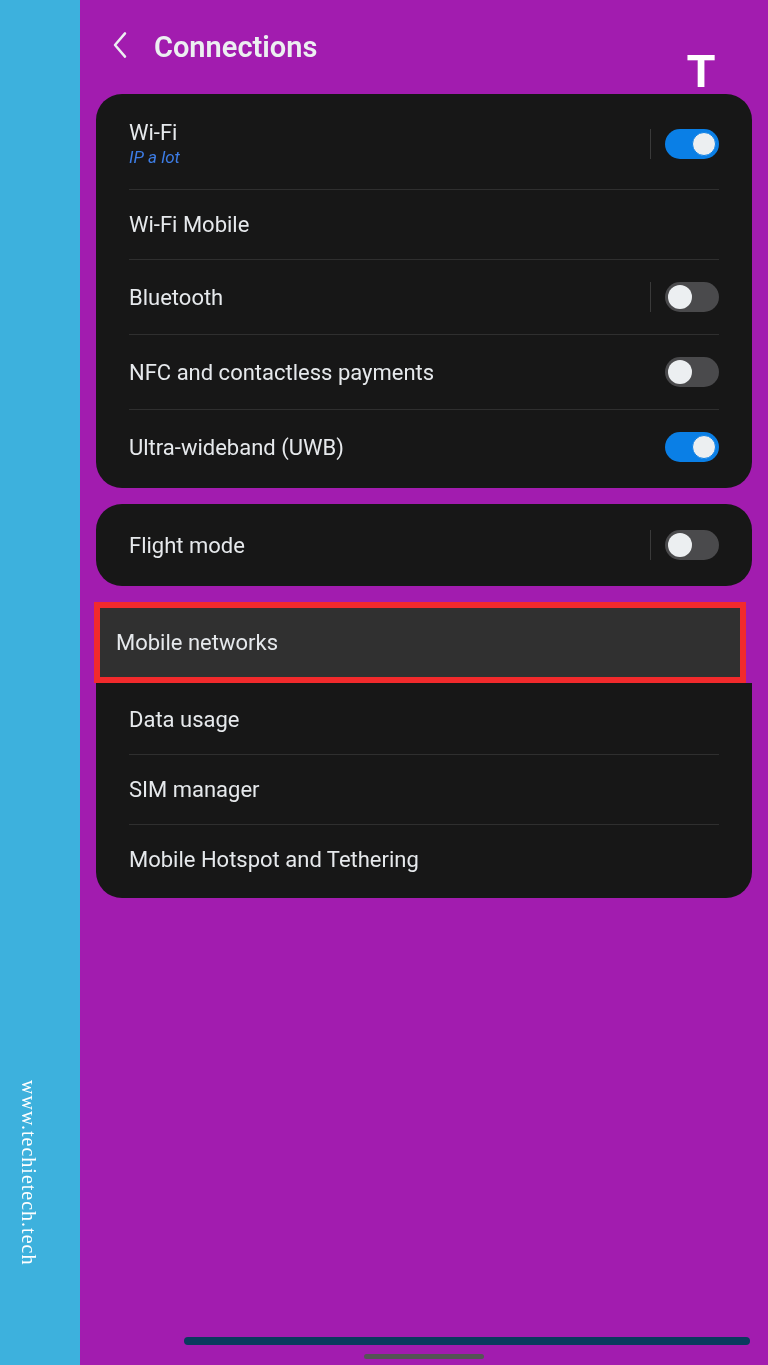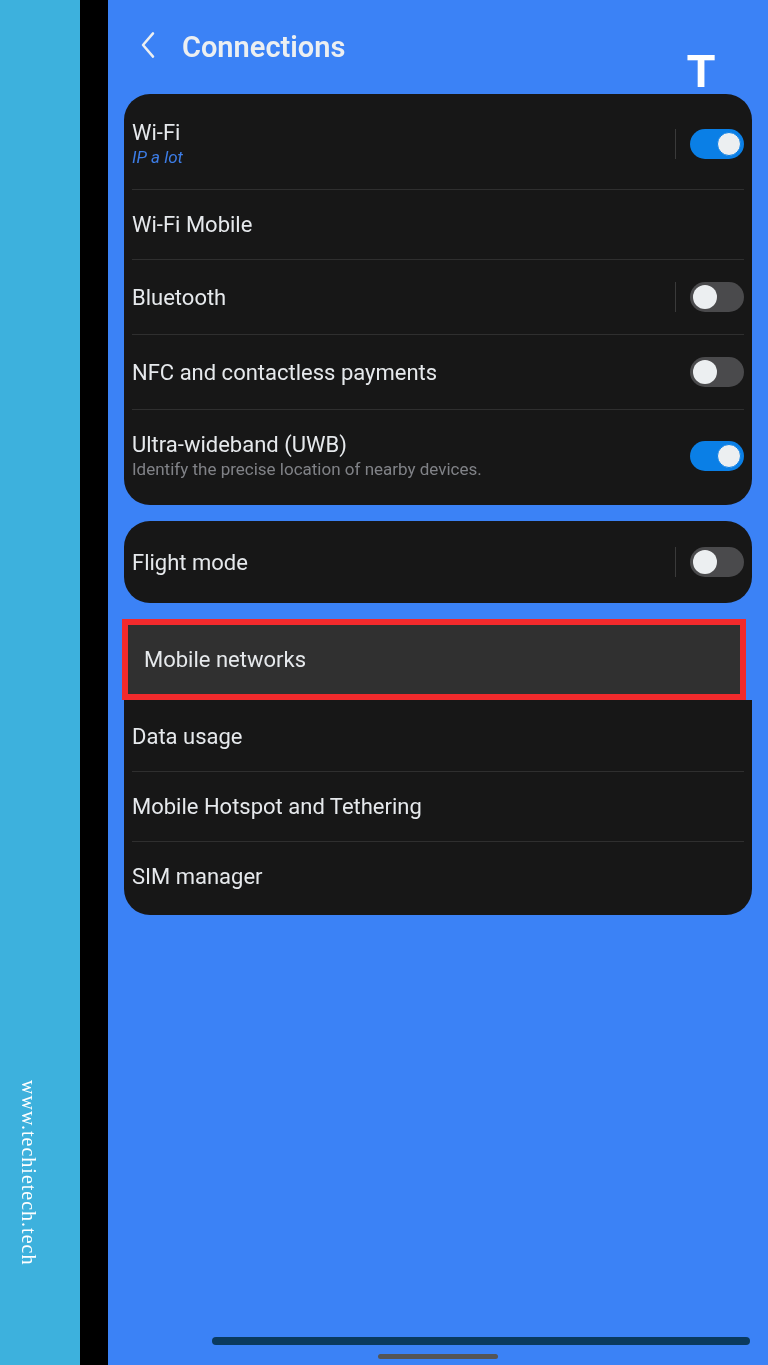--- a/index.html
+++ b/index.html
@@ -19,40 +19,39 @@
   }
   .bg-right {
     position: absolute;
     right: 0; top: 0;
     width: 55px; height: 100%;
     background: #5d5fea;
   }
   .screen {
     position: absolute;
     left: 80px; right: 0; top: 0; bottom: 0;
-    background: #3b82f6;
+    background: #a21caf;
     padding: 30px 16px 0 16px;
-    margin-left: 28px;
   }
   .header {
     display: flex;
     align-items: center;
     gap: 24px;
     padding: 0 10px 30px 14px;
   }
   .back-icon svg { width: 20px; height: 30px; }
   .header-title {
     color: #eceff1;
     font-size: 29px;
     font-weight: 600;
   }
   .group {
     background: #171717;
     border-radius: 26px;
-    padding: 4px 8px;
+    padding: 4px 33px;
     margin-bottom: 16px;
   }
   .row {
     display: flex;
     align-items: center;
     justify-content: space-between;
     padding: 22px 0;
     border-bottom: 1px solid #2f2f2f;
     min-height: 58px;
   }
@@ -237,21 +236,20 @@
     </div>
     <div class="row">
       <span class="row-title">NFC and contactless payments</span>
       <span class="toggle off">
           <span class="knob"></span>
         </span>
     </div>
     <div class="row">
       <div class="row-text">
         <span class="row-title">Ultra-wideband (UWB)</span>
-        <span class="row-desc">Identify the precise location of nearby devices.</span>
       </div>
       <span class="toggle on">
           <span class="knob"></span>
         </span>
     </div>
   </div>
 
   <div class="group">
     <div class="row">
       <span class="row-title">Flight mode</span>
@@ -265,23 +263,23 @@
   </div>
 
   <div class="highlight">
     <span class="row-title">Mobile networks</span>
   </div>
   <div class="group network">
     <div class="row">
       <span class="row-title">Data usage</span>
     </div>
     <div class="row">
+      <span class="row-title">SIM manager</span>
+    </div>
+    <div class="row">
       <span class="row-title">Mobile Hotspot and Tethering</span>
-    </div>
-    <div class="row">
-      <span class="row-title">SIM manager</span>
     </div>
   </div>
 
 
   <div class="bottom-bar"></div>
   <div class="nav-handle"></div>
 </div>
 
 </body></html>

